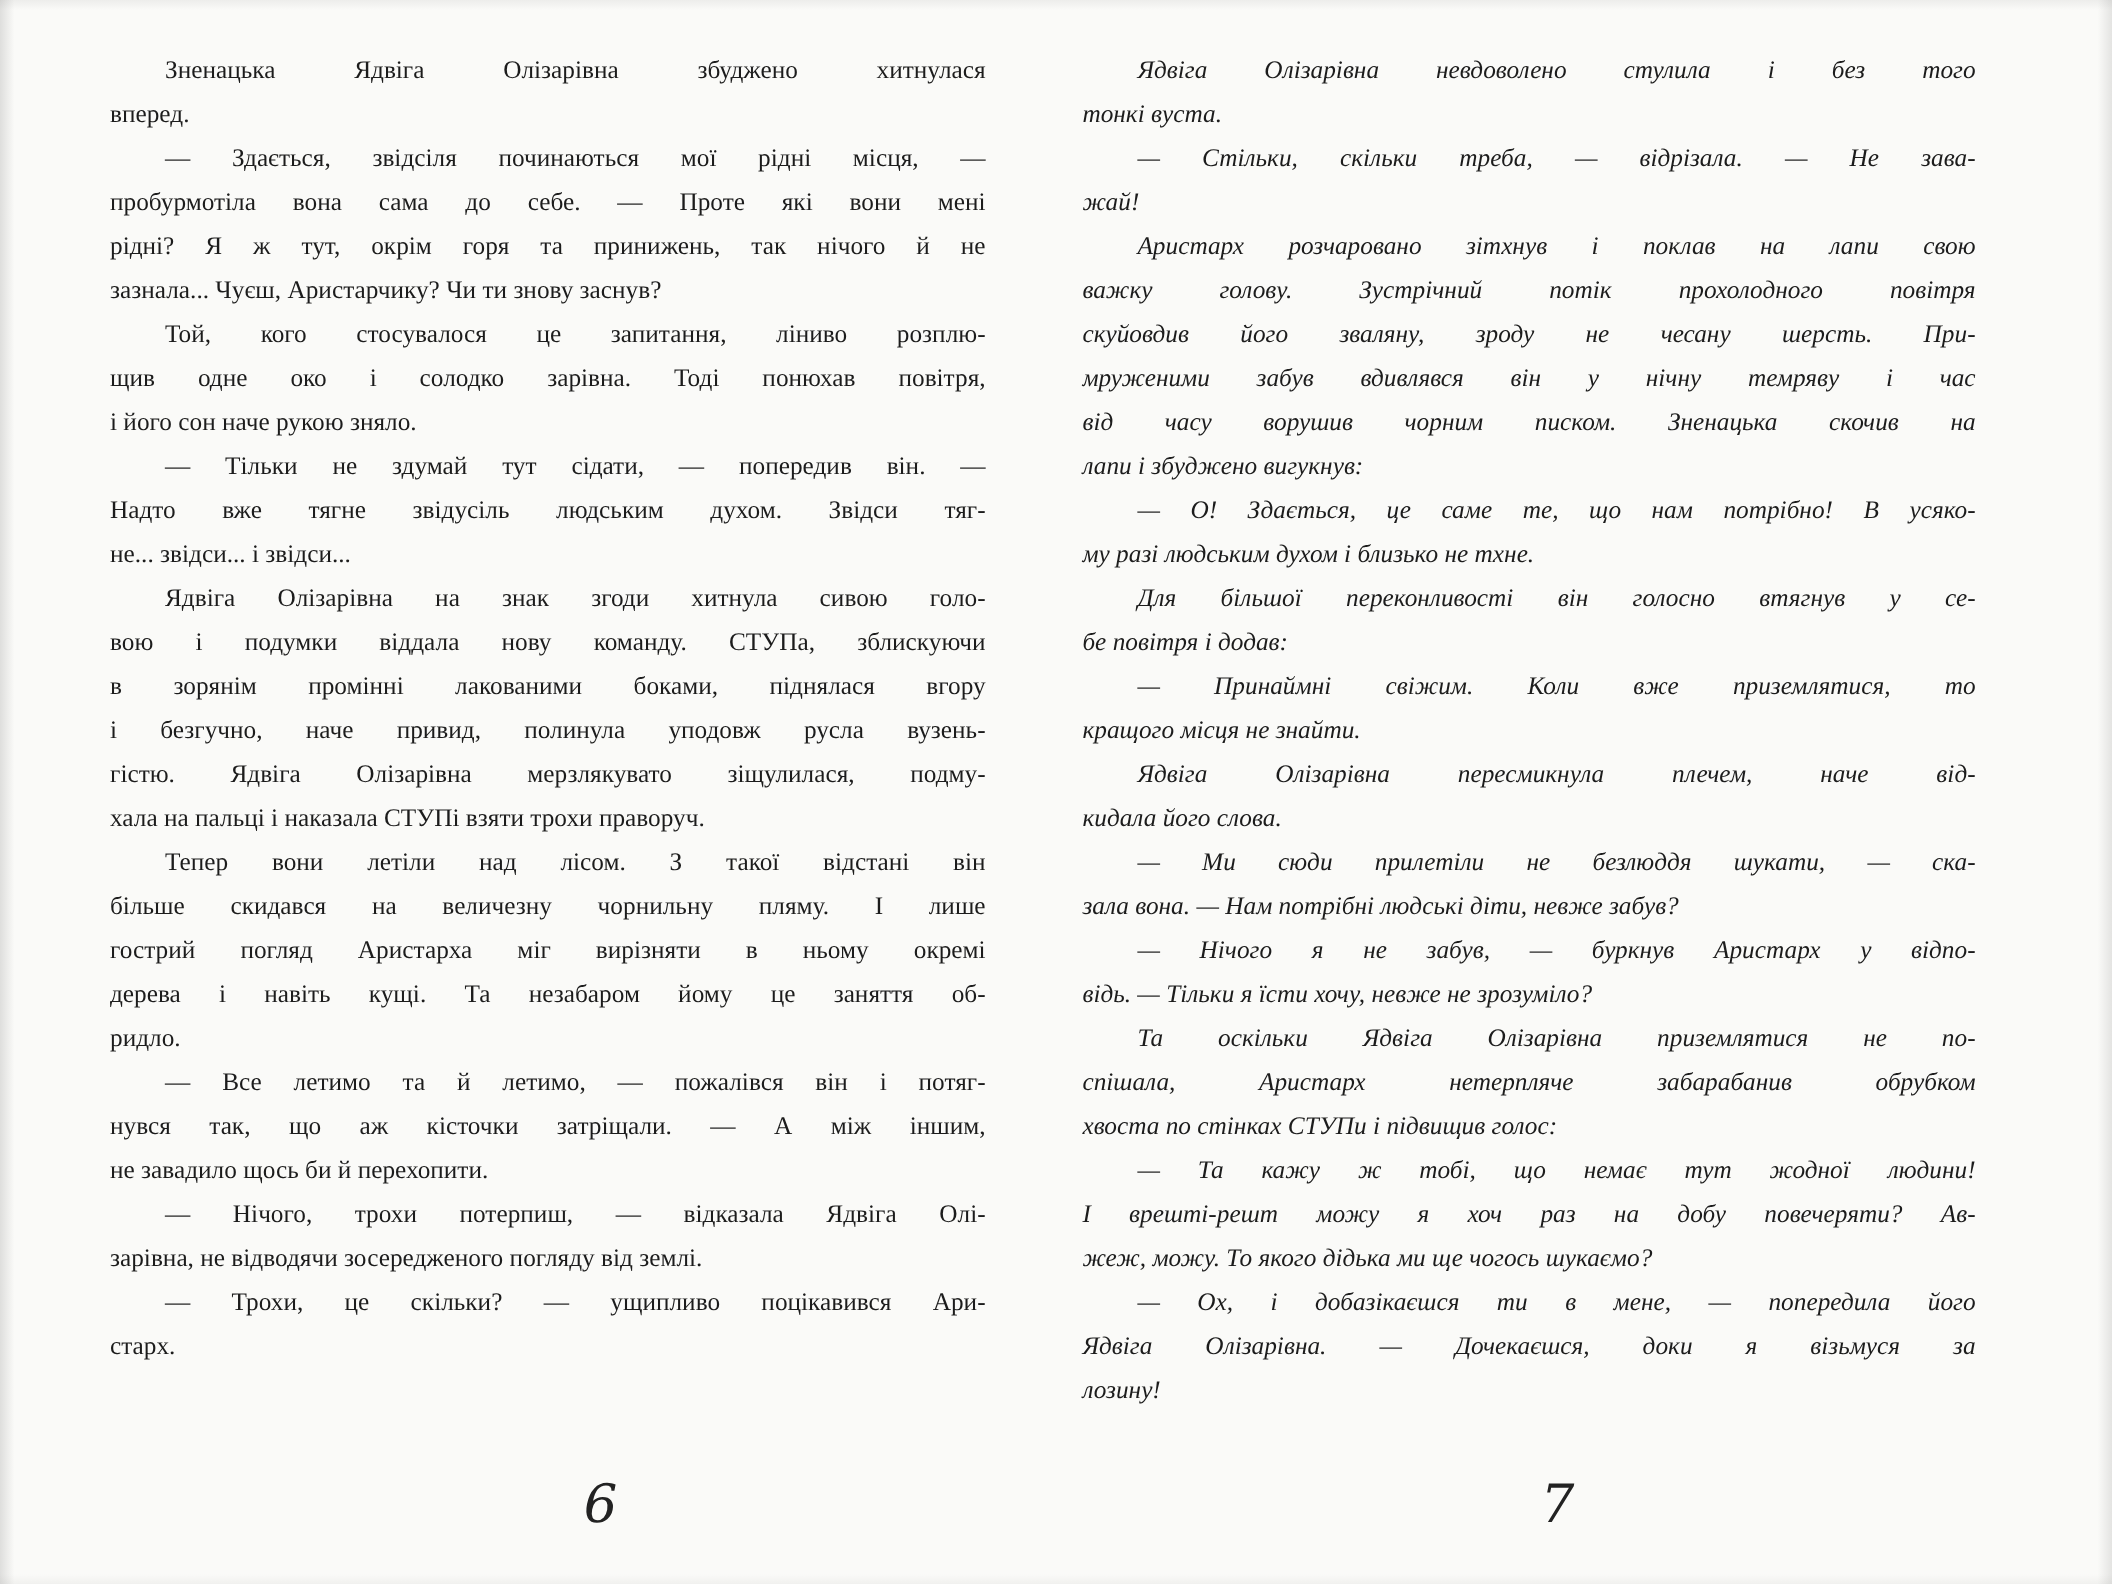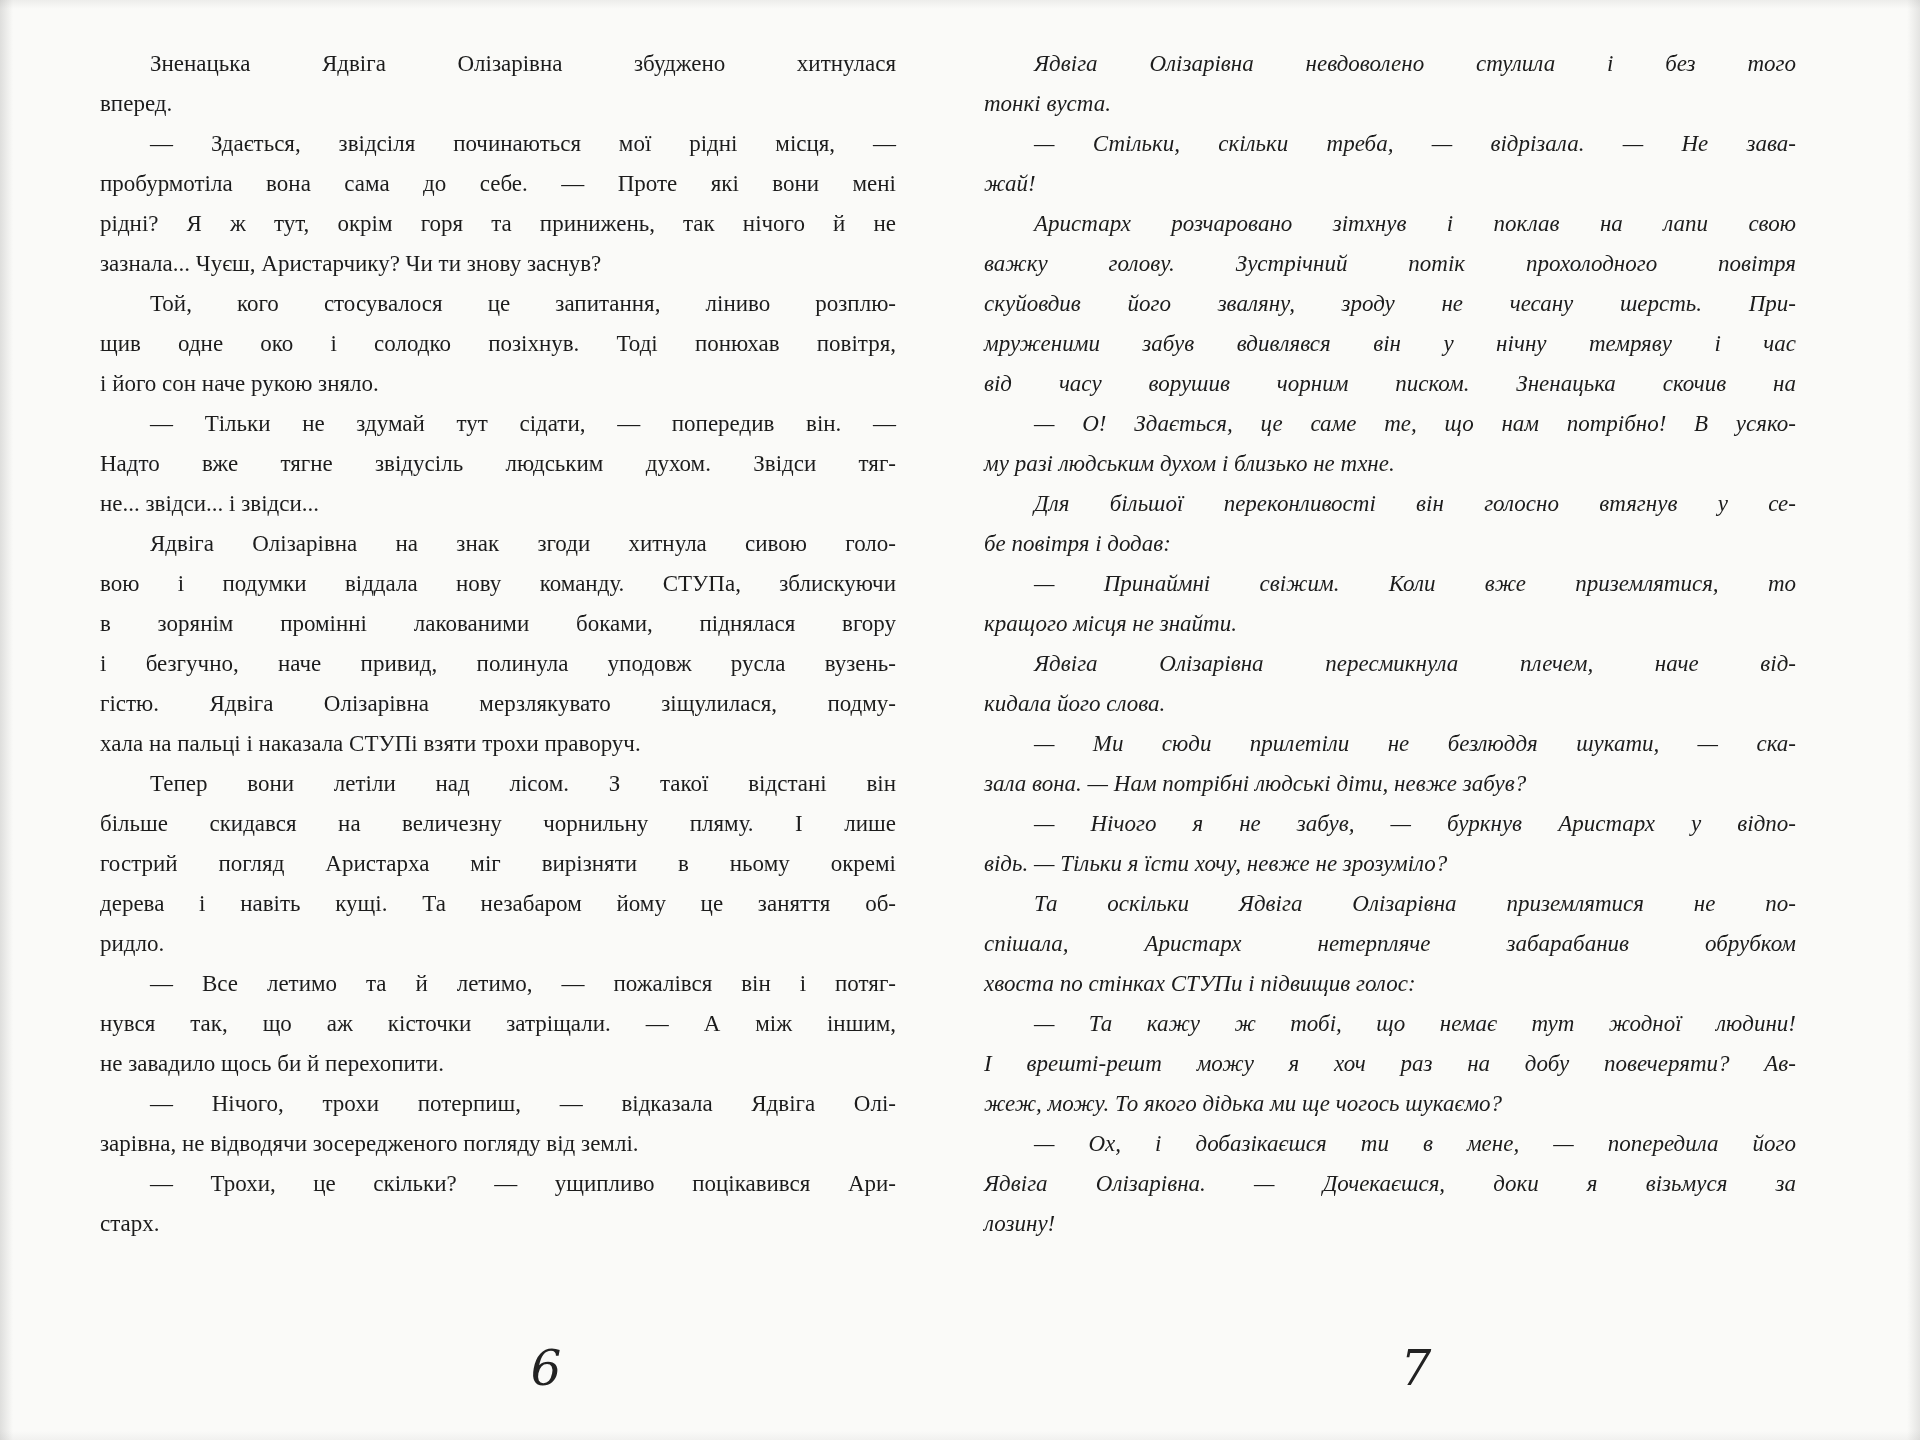--- a/index.html
+++ b/index.html
@@ -49,21 +49,21 @@
 <body>
 
 <div class="col left">
     <div class="line first">Зненацька Ядвіга Олізарівна збуджено хитнулася</div>
     <div class="line last">вперед.</div>
     <div class="line first">— Здається, звідсіля починаються мої рідні місця, —</div>
     <div class="line">пробурмотіла вона сама до себе. — Проте які вони мені</div>
     <div class="line">рідні? Я ж тут, окрім горя та принижень, так нічого й не</div>
     <div class="line last">зазнала... Чуєш, Аристарчику? Чи ти знову заснув?</div>
     <div class="line first">Той, кого стосувалося це запитання, ліниво розплю-</div>
-    <div class="line">щив одне око і солодко позіхнув. Тоді понюхав повітря,</div>
+    <div class="line">щив одне око і солодко зарівна. Тоді понюхав повітря,</div>
     <div class="line last">і його сон наче рукою зняло.</div>
     <div class="line first">— Тільки не здумай тут сідати, — попередив він. —</div>
     <div class="line">Надто вже тягне звідусіль людським духом. Звідси тяг-</div>
     <div class="line last">не... звідси... і звідси...</div>
     <div class="line first">Ядвіга Олізарівна на знак згоди хитнула сивою голо-</div>
     <div class="line">вою і подумки віддала нову команду. СТУПа, зблискуючи</div>
     <div class="line">в зорянім промінні лакованими боками, піднялася вгору</div>
     <div class="line">і безгучно, наче привид, полинула уподовж русла вузень-</div>
     <div class="line">гістю. Ядвіга Олізарівна мерзлякувато зіщулилася, подму-</div>
     <div class="line last">хала на пальці і наказала СТУПі взяти трохи праворуч.</div>
@@ -84,20 +84,21 @@
 <div class="col right">
     <div class="line first">Ядвіга Олізарівна невдоволено стулила і без того</div>
     <div class="line last">тонкі вуста.</div>
     <div class="line first">— Стільки, скільки треба, — відрізала. — Не зава-</div>
     <div class="line last">жай!</div>
     <div class="line first">Аристарх розчаровано зітхнув і поклав на лапи свою</div>
     <div class="line">важку голову. Зустрічний потік прохолодного повітря</div>
     <div class="line">скуйовдив його зваляну, зроду не чесану шерсть. При-</div>
     <div class="line">мруженими забув вдивлявся він у нічну темряву і час</div>
     <div class="line">від часу ворушив чорним писком. Зненацька скочив на</div>
+    <div class="line last">лапи і збуджено вигукнув:</div>
     <div class="line first">— О! Здається, це саме те, що нам потрібно! В усяко-</div>
     <div class="line last">му разі людським духом і близько не тхне.</div>
     <div class="line first">Для більшої переконливості він голосно втягнув у се-</div>
     <div class="line last">бе повітря і додав:</div>
     <div class="line first">— Принаймні свіжим. Коли вже приземлятися, то</div>
     <div class="line last">кращого місця не знайти.</div>
     <div class="line first">Ядвіга Олізарівна пересмикнула плечем, наче від-</div>
     <div class="line last">кидала його слова.</div>
     <div class="line first">— Ми сюди прилетіли не безлюддя шукати, — ска-</div>
     <div class="line last">зала вона. — Нам потрібні людські діти, невже забув?</div>

